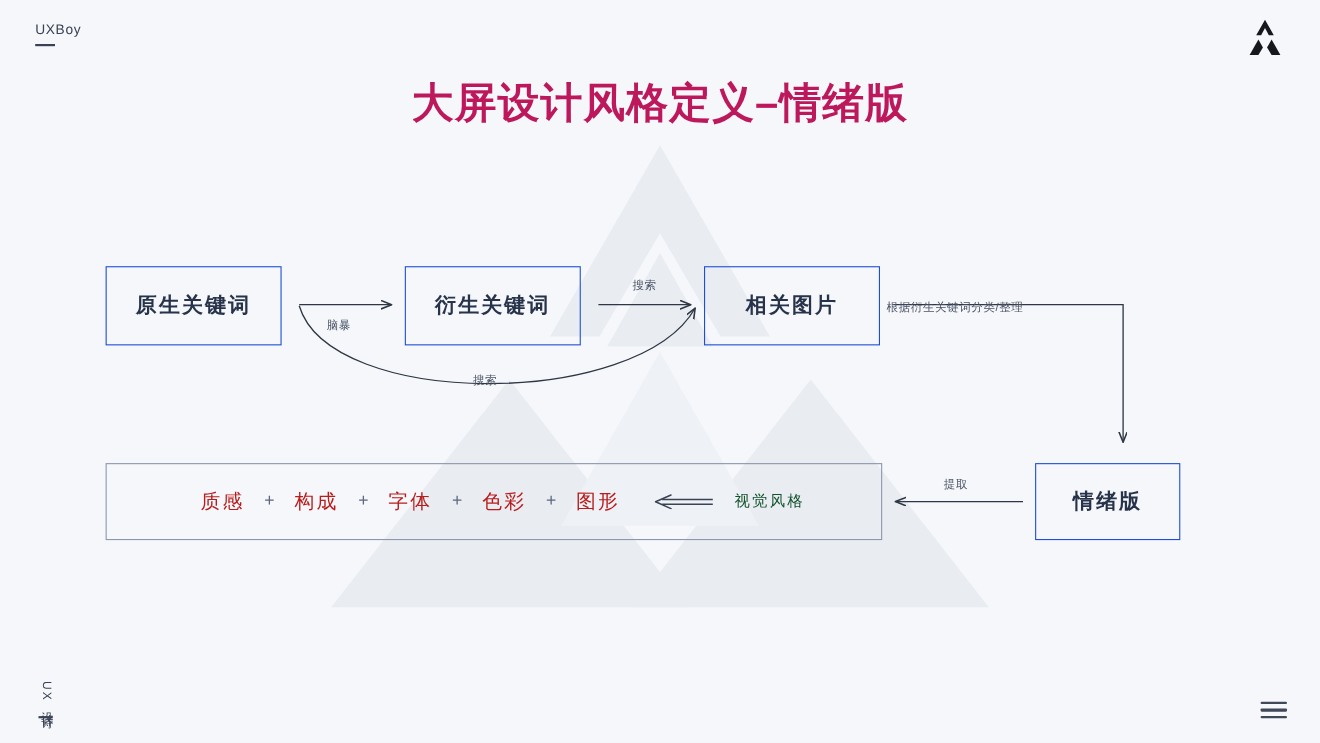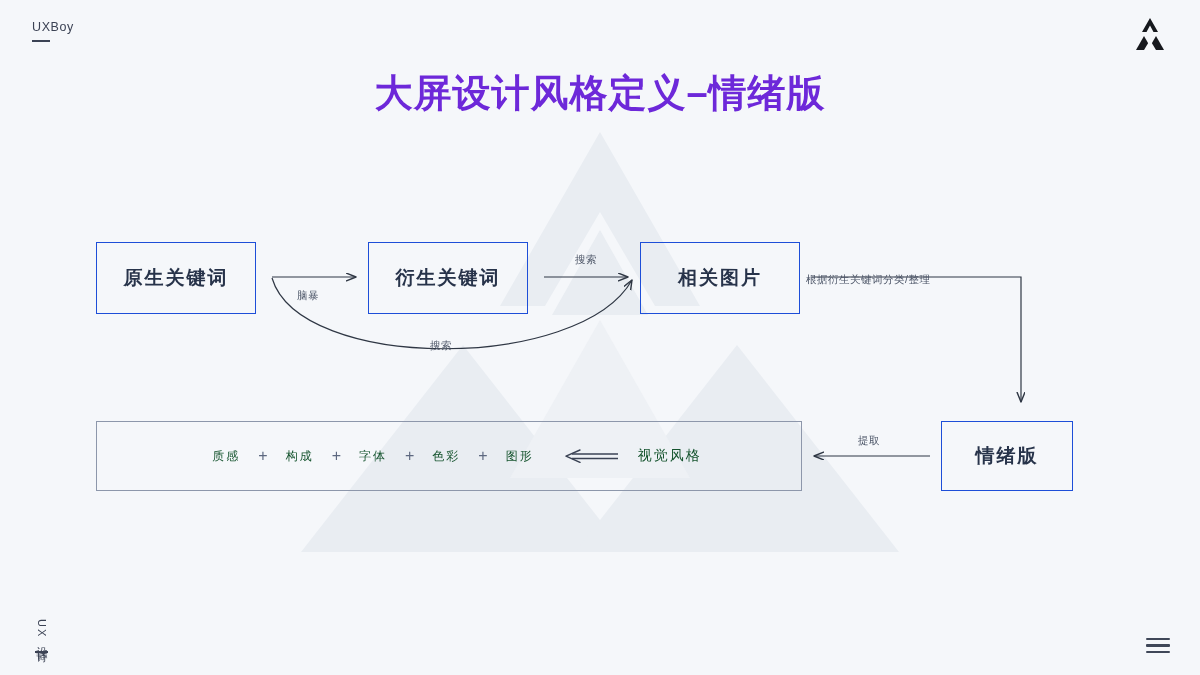--- a/index.html
+++ b/index.html
@@ -55,21 +55,21 @@
 
   .title {
     position: absolute;
     top: 68px;
     left: 0;
     width: 1200px;
     text-align: center;
     font-size: 38px;
     font-weight: bold;
     letter-spacing: 1px;
-    color: #6d28d9;
+    color: #be185d;
   }
 
   
   .node {
     position: absolute;
     border: 1px solid #1d4ed8;
     box-sizing: border-box;
     display: flex;
     align-items: center;
     justify-content: center;
@@ -96,22 +96,22 @@
     display: flex;
     align-items: center;
     justify-content: center;
     gap: 0px;
   }
   .formula-row {
     display: flex;
     align-items: center;
   }
   .f-term {
-    font-size: 12px;
-    color: #14532d;
+    font-size: 18px;
+    color: #b91c1c;
     letter-spacing: 2px;
     padding: 0 16px;
   }
   .f-plus {
     font-size: 16px;
     color: #5d6880;
     padding: 0 2px;
   }
   .f-arrow {
     padding: 0 14px;

